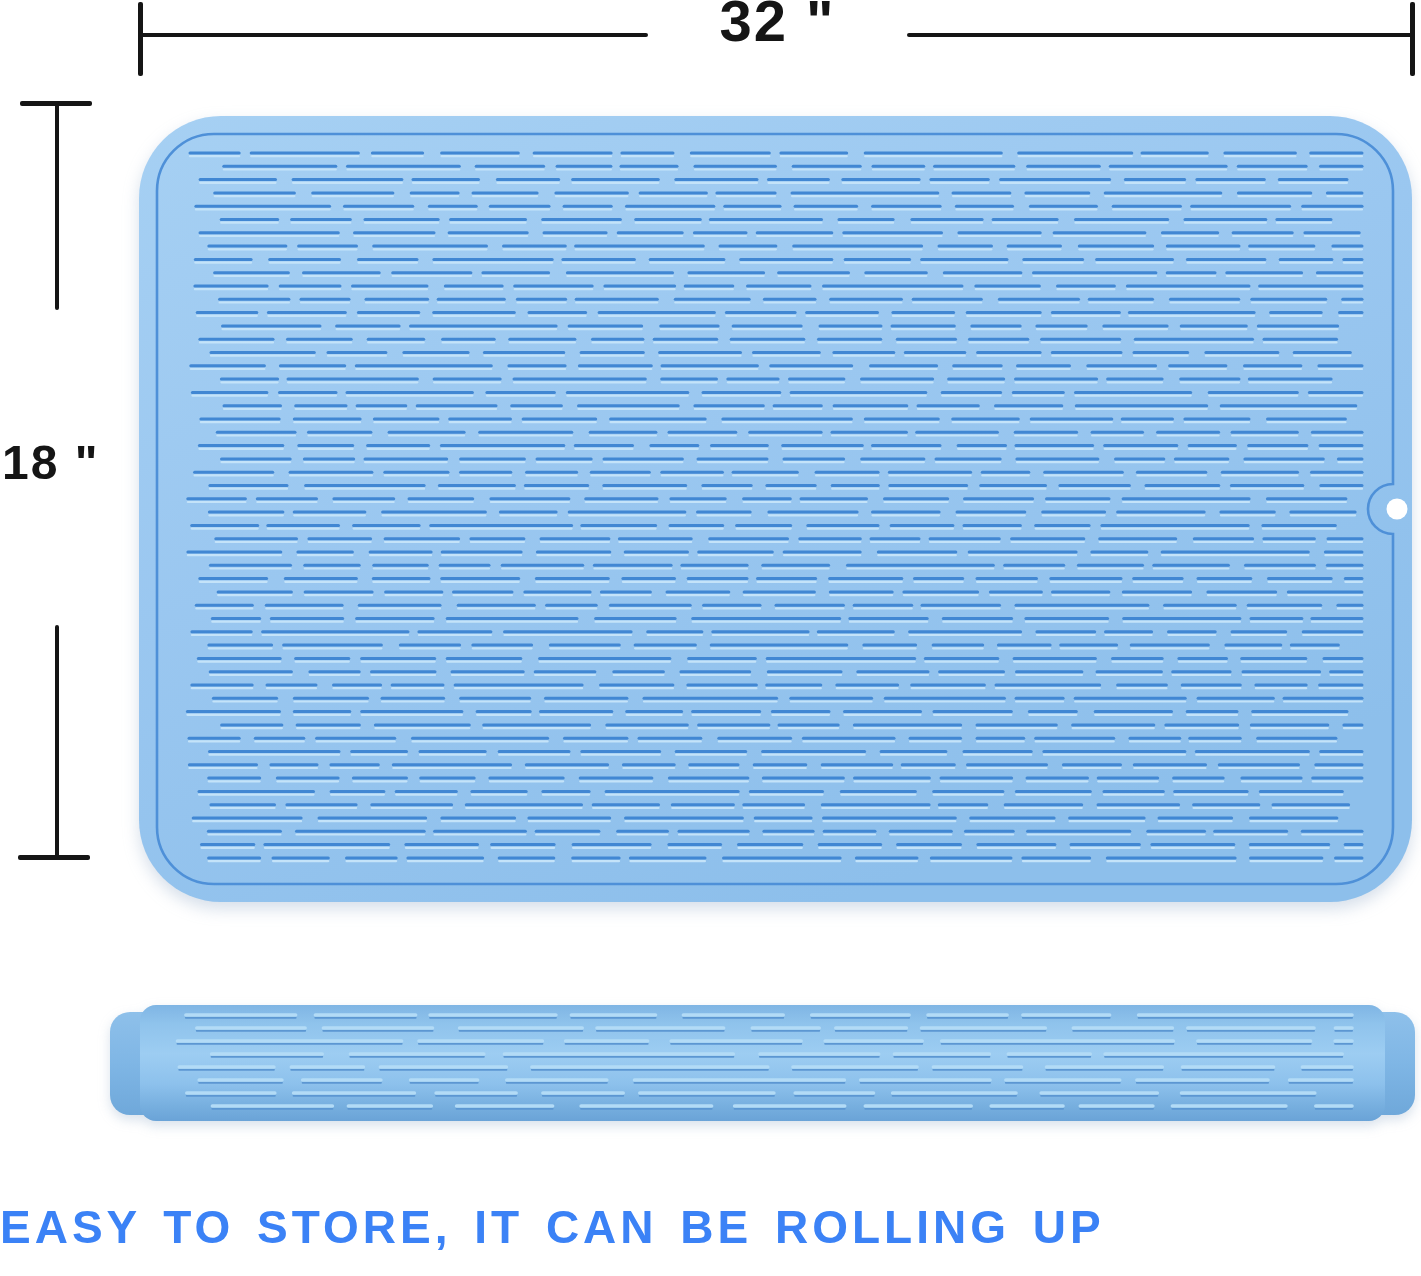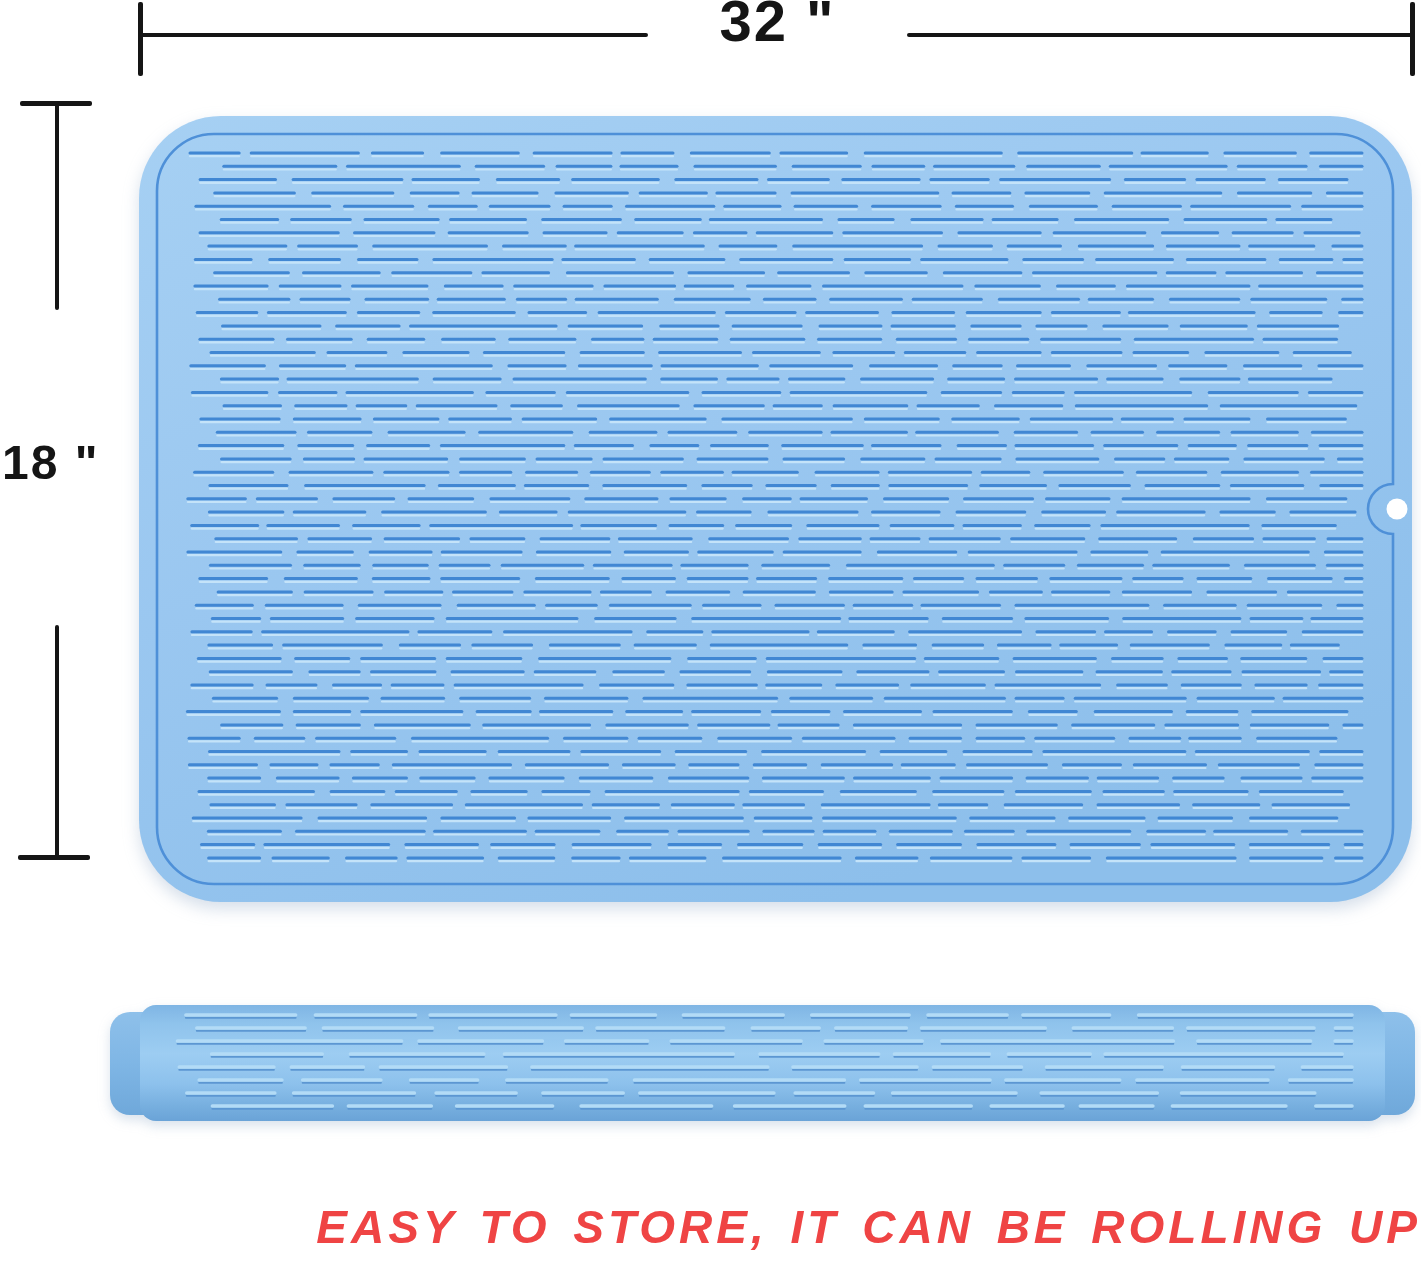--- a/index.html
+++ b/index.html
@@ -29,29 +29,28 @@
   .mat-wrap { position: absolute; left: 138px; top: 115px; width: 1275px; height: 788px; }
   .mat-wrap svg { display: block; filter: drop-shadow(0 7px 8px rgba(120,150,185,0.30)); }
   .roll-wrap { position: absolute; left: 110px; top: 1005px; width: 1305px; height: 116px; }
   .roll-wrap svg { display: block; filter: drop-shadow(0 5px 6px rgba(120,150,185,0.28)); }
   
   .caption {
     position: absolute;
     top: 1200px;
     left: 0;
     width: 100%;
-    text-align: right;
+    text-align: left;
     font-size: 46px;
     font-weight: 700;
     letter-spacing: 4px;
     word-spacing: 6px;
-    color: #ef4444;
+    color: #3b82f6;
     line-height: 1.2;
     white-space: nowrap;
-    font-style: italic;
   }
 </style>
 </head>
 <body>
 
 <div class="scene">
 
   <div>
     <div class="dim-tick-v" style="left:138px; top:2px; height:74px;"></div>
     <div class="dim-seg-h" style="left:140px; top:33px; width:508px;"></div>

